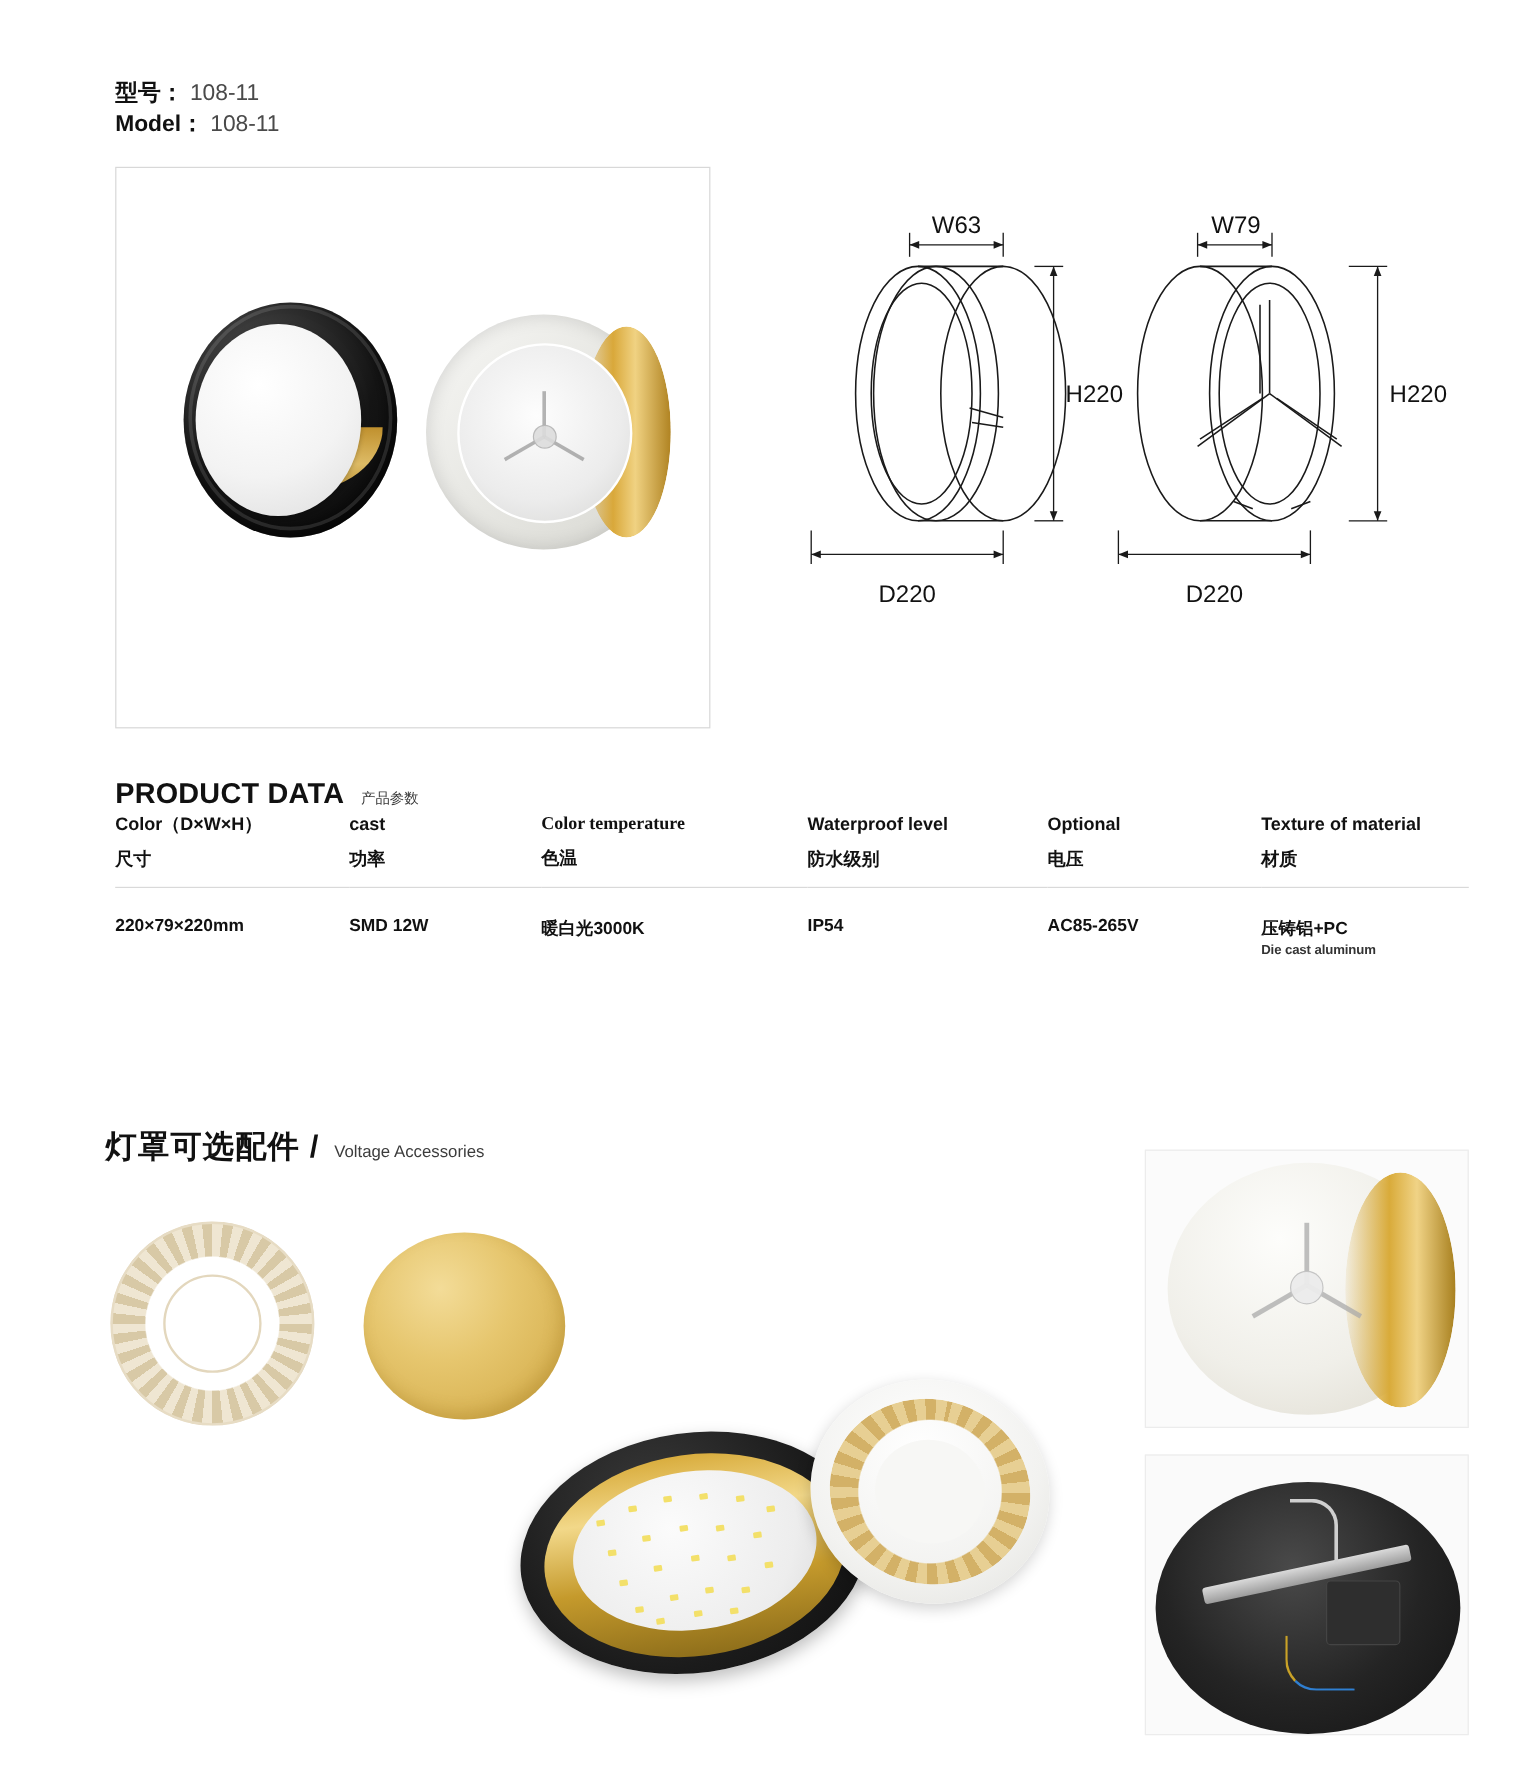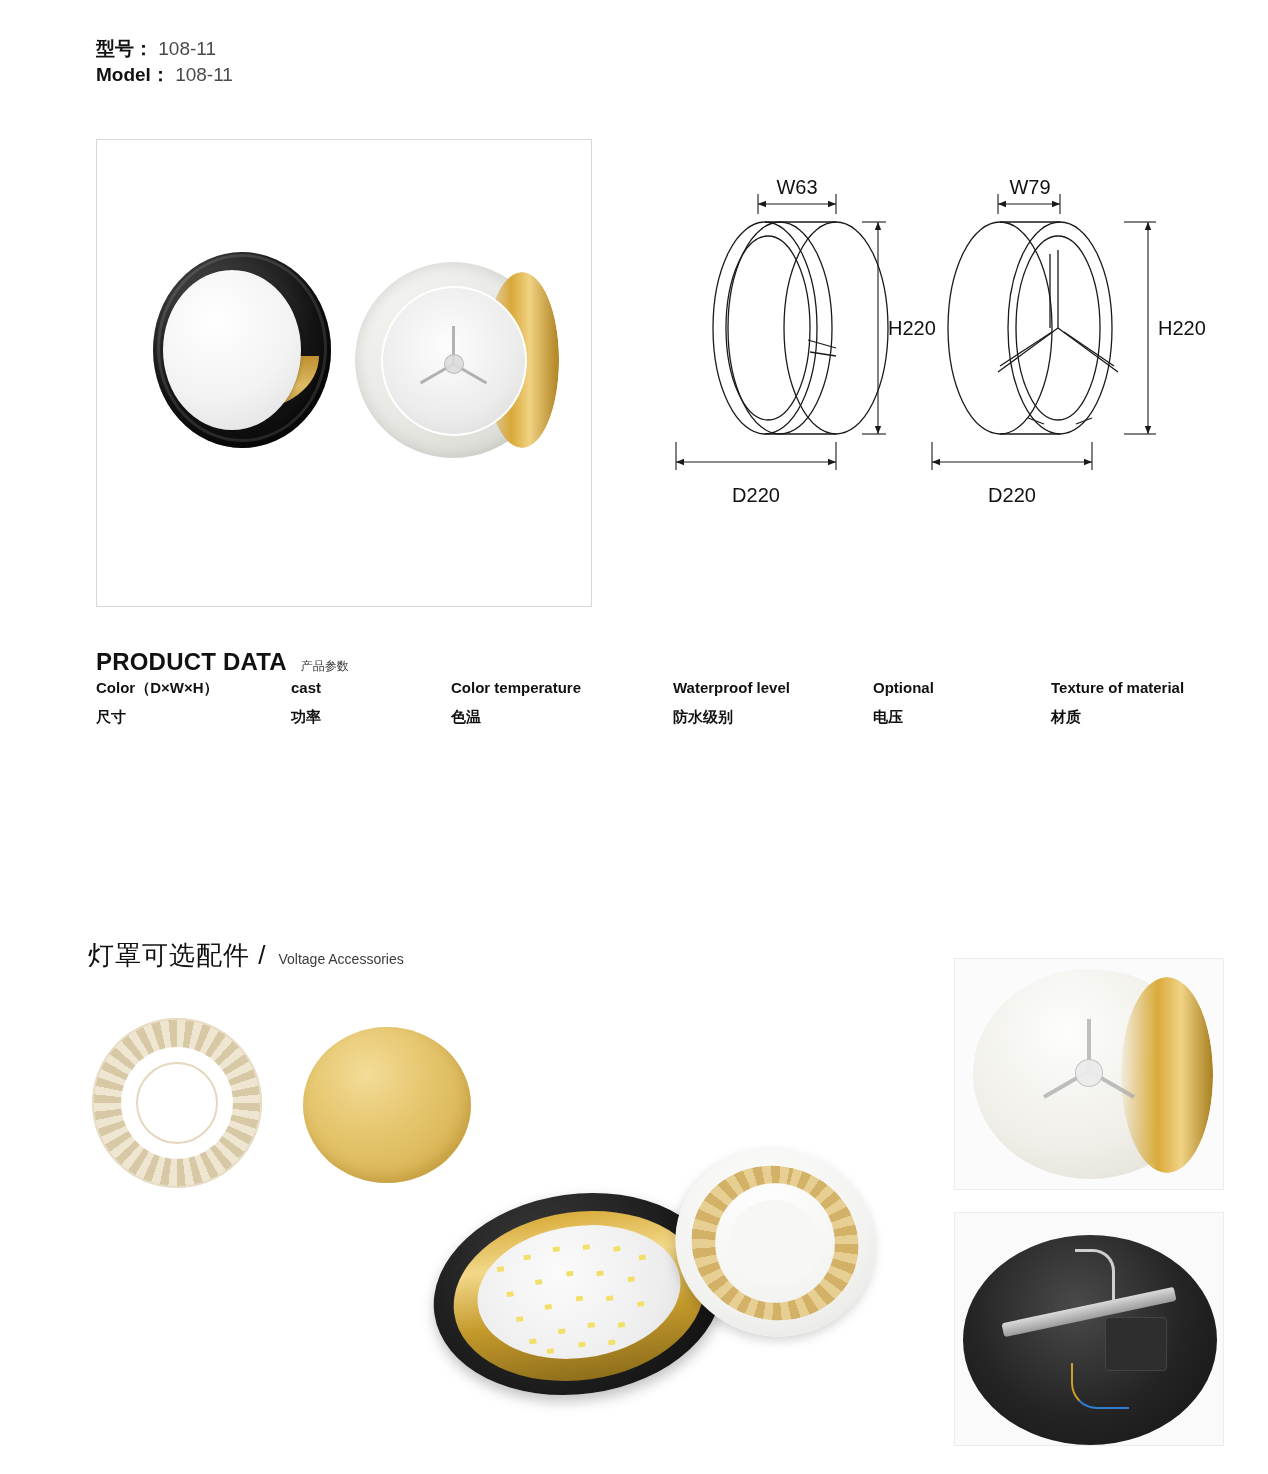--- a/index.html
+++ b/index.html
@@ -14,21 +14,21 @@
     position: relative;
     font-family: "Liberation Sans", sans-serif;
     color: #1a1a1a;
     overflow: hidden;
   }
 
   
   .model-block {
     position: absolute;
     left: 96px;
-    top: 36px;
+    top: 65px;
   }
   .model-line {
     font-size: 19px;
     line-height: 26px;
     color: #3a3a3a;
     white-space: nowrap;
   }
   .model-line .lbl {
     font-weight: bold;
     color: #111;
@@ -213,37 +213,37 @@
   table.data tbody tr td .sub {
     display: block;
     font-weight: bold;
     font-size: 11px;
     color: #333;
     padding-top: 3px;
     letter-spacing: -0.1px;
   }
   .col1 { width: 195px; }
   .col2 { width: 160px; }
-  .col3 { width: 222px; }
+  .col3 { width: 222px; font-family: Liberation Serif, serif; }
   .col4 { width: 200px; margin-top: 12px; }
   .col5 { width: 178px; }
   .col6 { width: 173px; }
 
   
   .acc-head {
     position: absolute;
     left: 88px;
     top: 938px;
     display: flex;
     align-items: baseline;
     gap: 6px;
   }
   .acc-head .cn {
     font-size: 26px;
-    font-weight: normal;
+    font-weight: bold;
     color: #111;
     letter-spacing: 1px;
   }
   .acc-head .en {
     font-size: 14px;
     color: #3c3c3c;
     padding-left: 6px;
   }
 
   
@@ -606,20 +606,31 @@
         <span>Optional</span>
         <span class="cn2">电压</span>
       </th>
       <th class="col6">
         <span>Texture of material</span>
         <span class="cn2">材质</span>
       </th>
     </tr>
   </thead>
   <tbody>
+    <tr>
+      <td>220×79×220mm</td>
+      <td>SMD 12W</td>
+      <td>暖白光3000K</td>
+      <td>IP54</td>
+      <td>AC85-265V</td>
+      <td>
+        <span>压铸铝+PC</span>
+        <span class="sub">Die cast aluminum</span>
+      </td>
+    </tr>
   </tbody>
 </table>
 
 <div class="acc-head">
   <span class="cn">灯罩可选配件 /</span>
   <span class="en">Voltage Accessories</span>
 </div>
 
 <div class="ring-acc">
   <div class="outer"></div>

